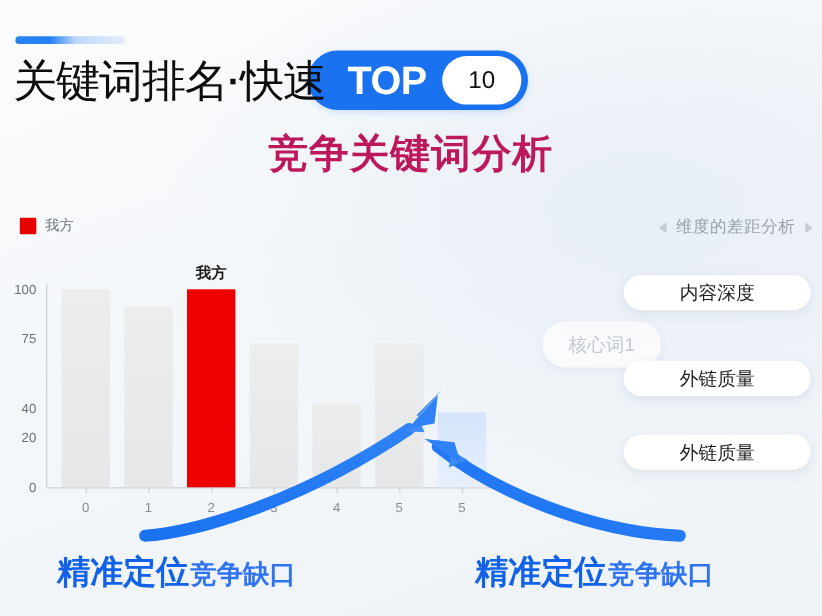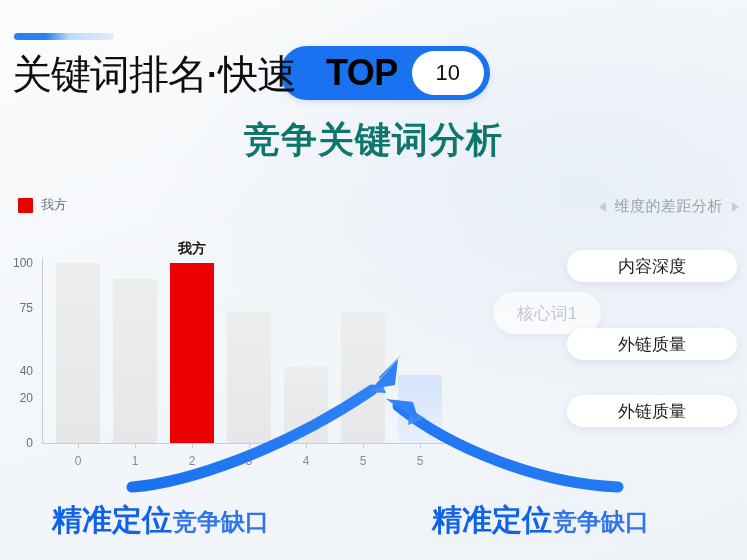--- a/index.html
+++ b/index.html
@@ -35,38 +35,38 @@
   .headline-dot { font-size: 34px; font-weight: 700; color: #0d0d0d; }
   .top-pill {
     position: absolute; left: 280px; top: 46px;
     height: 54px; min-width: 160px; border-radius: 27px;
     background: #1a72f0;
     display: flex; align-items: center; justify-content: flex-start;
     padding-left: 12px; padding-right: 6px; z-index: 1;
     box-shadow: 0 2px 6px rgba(26,114,240,.18);
   }
   .top-pill-label {
-    font-size: 36px; font-weight: 700; color: #000000;
-    letter-spacing: -.5px; line-height: 1; margin-left: 34px;
+    font-size: 36px; font-weight: 700; color: #ffffff;
+    letter-spacing: -.5px; line-height: 1; margin-left: 24px;
   }
   .top-pill-circle {
     margin-left: 14px;
     width: 72px; height: 44px; border-radius: 22px;
     background: #ffffff;
     display: flex; align-items: center; justify-content: center;
   }
   .top-pill-num {
     font-size: 22px; font-weight: 400; color: #111; line-height: 1;
   }
 
   
   .subtitle {
     position: absolute; left: 0; right: 0; top: 116px;
     text-align: center;
-    font-size: 36px; font-weight: 700; color: #0f766e;
+    font-size: 36px; font-weight: 700; color: #be185d;
     letter-spacing: 1px;
   }
 
   
   .chart-head {
     position: absolute; left: 18px; top: 196px;
     display: flex; align-items: center; gap: 34px;
   }
   .chart-head-title {
     font-size: 16px; color: #9aa0a8; font-weight: 400; letter-spacing: .5px;

